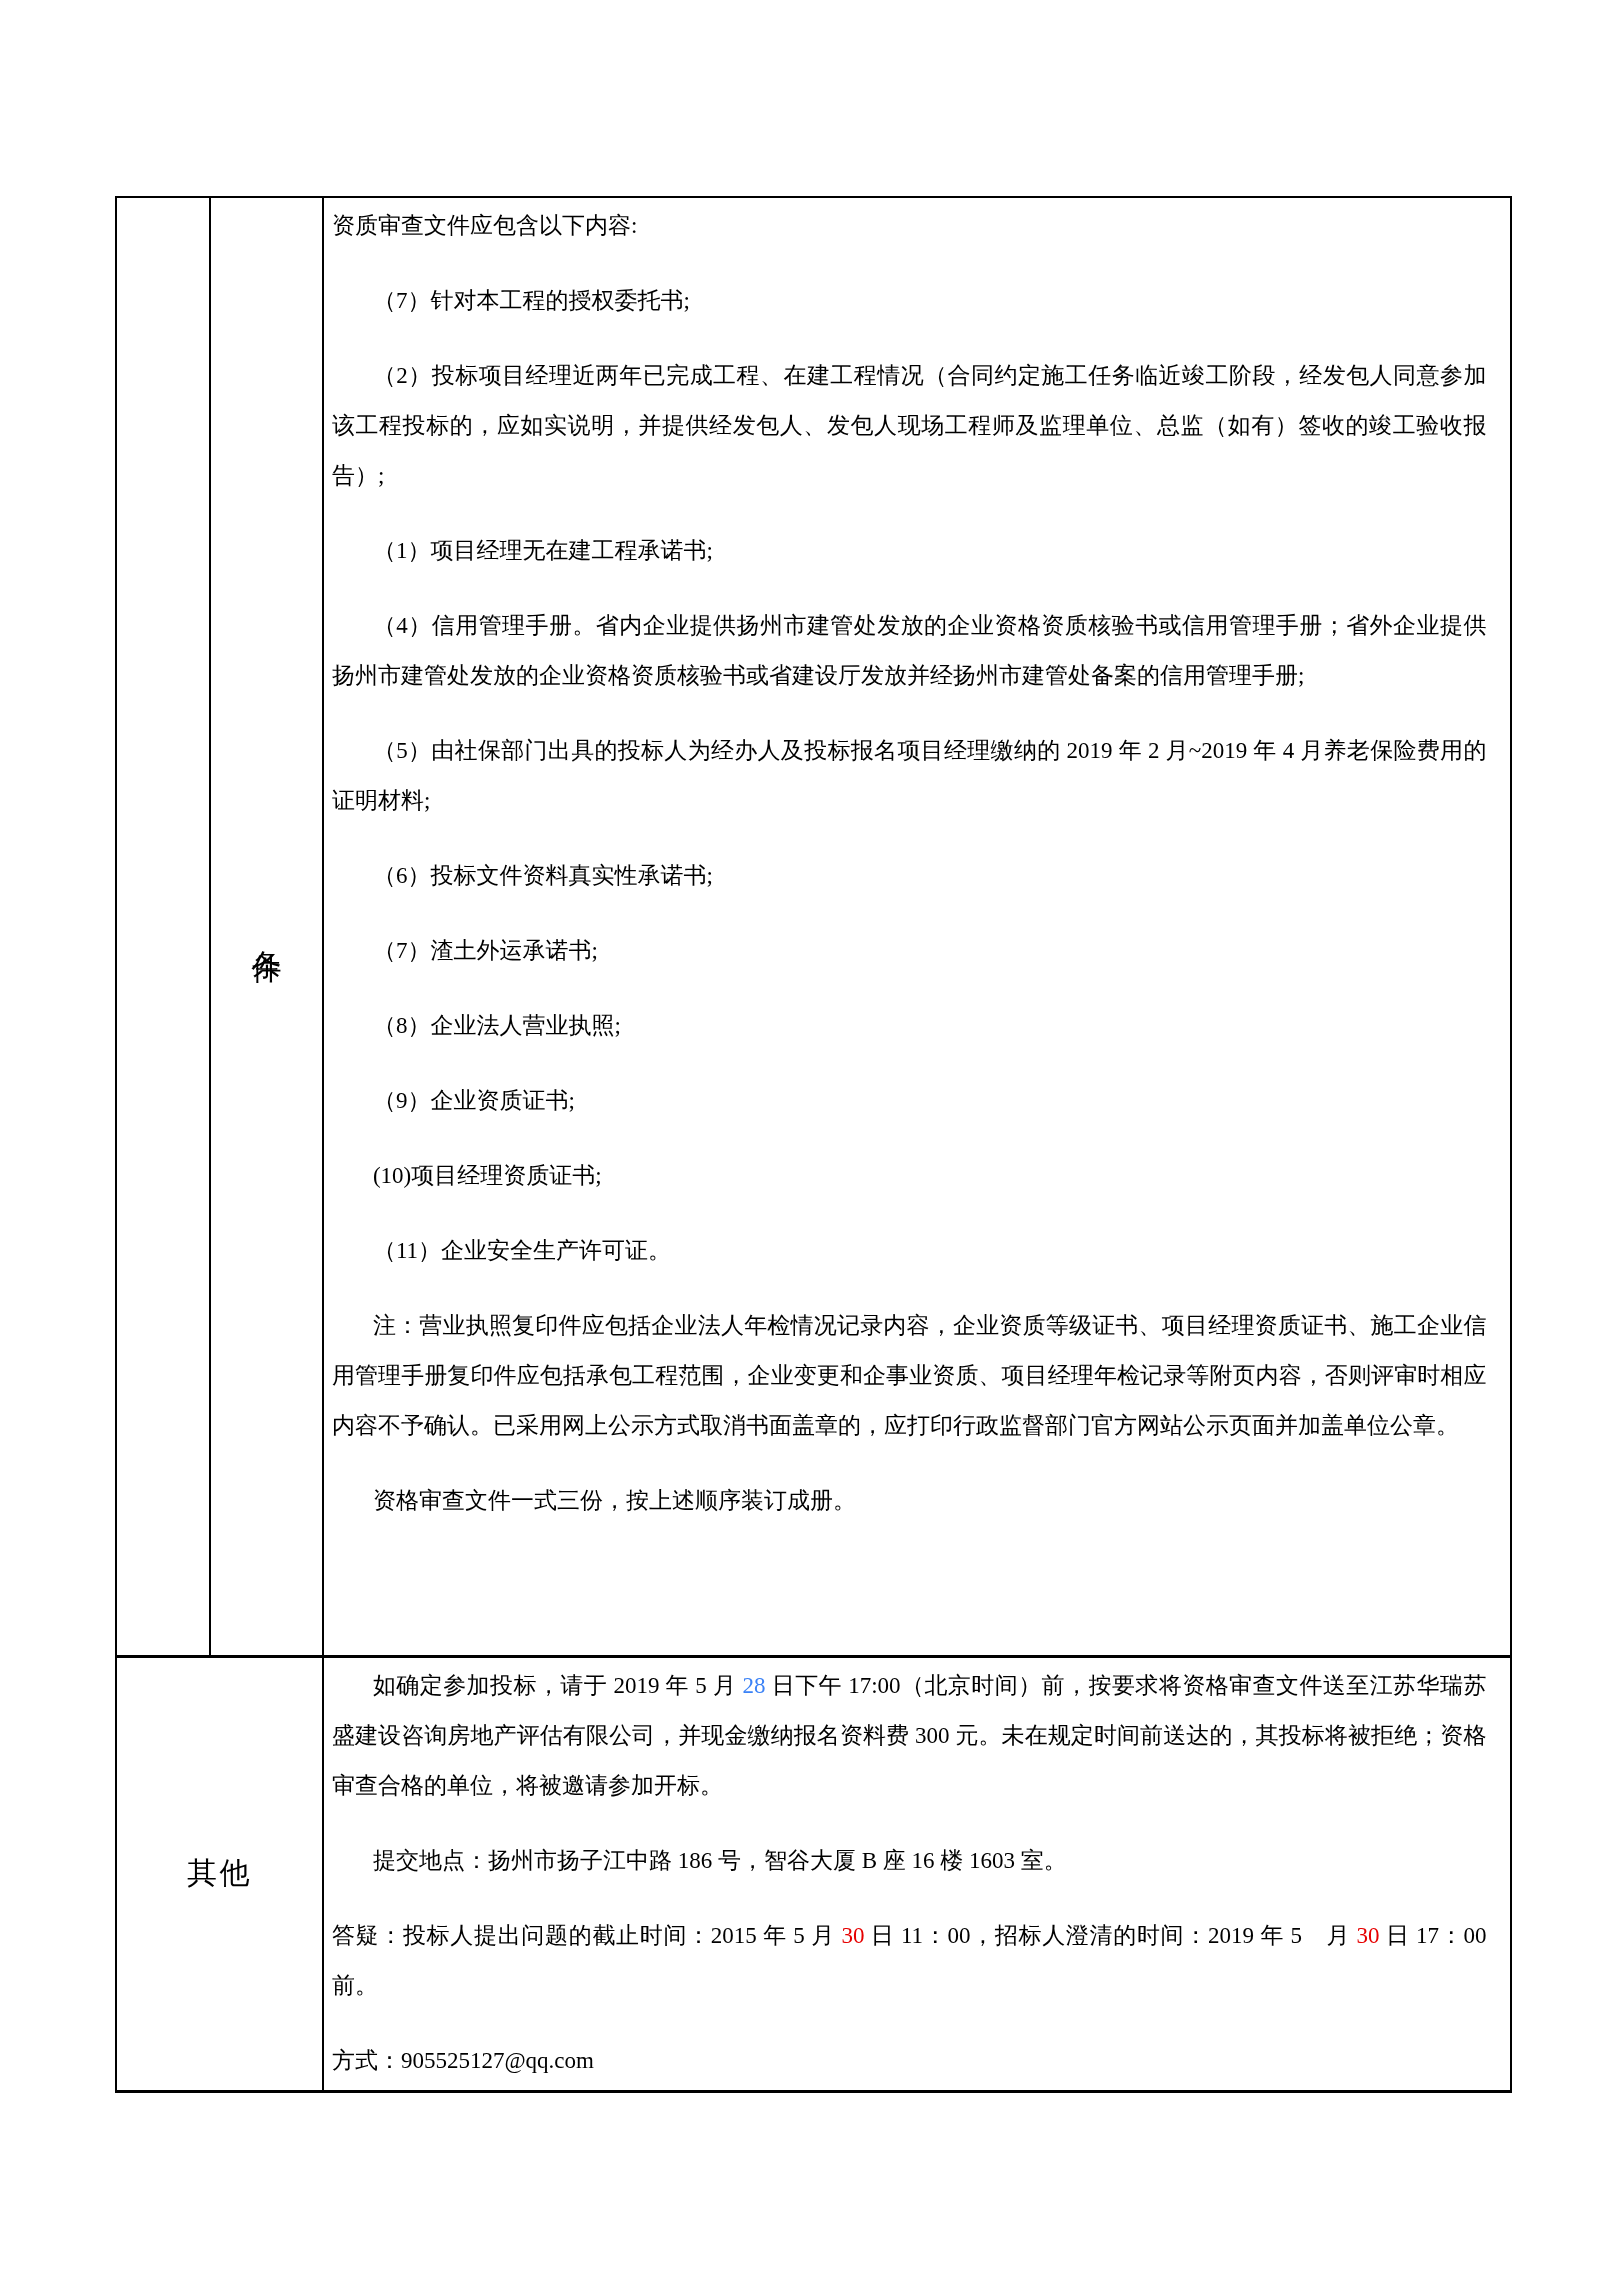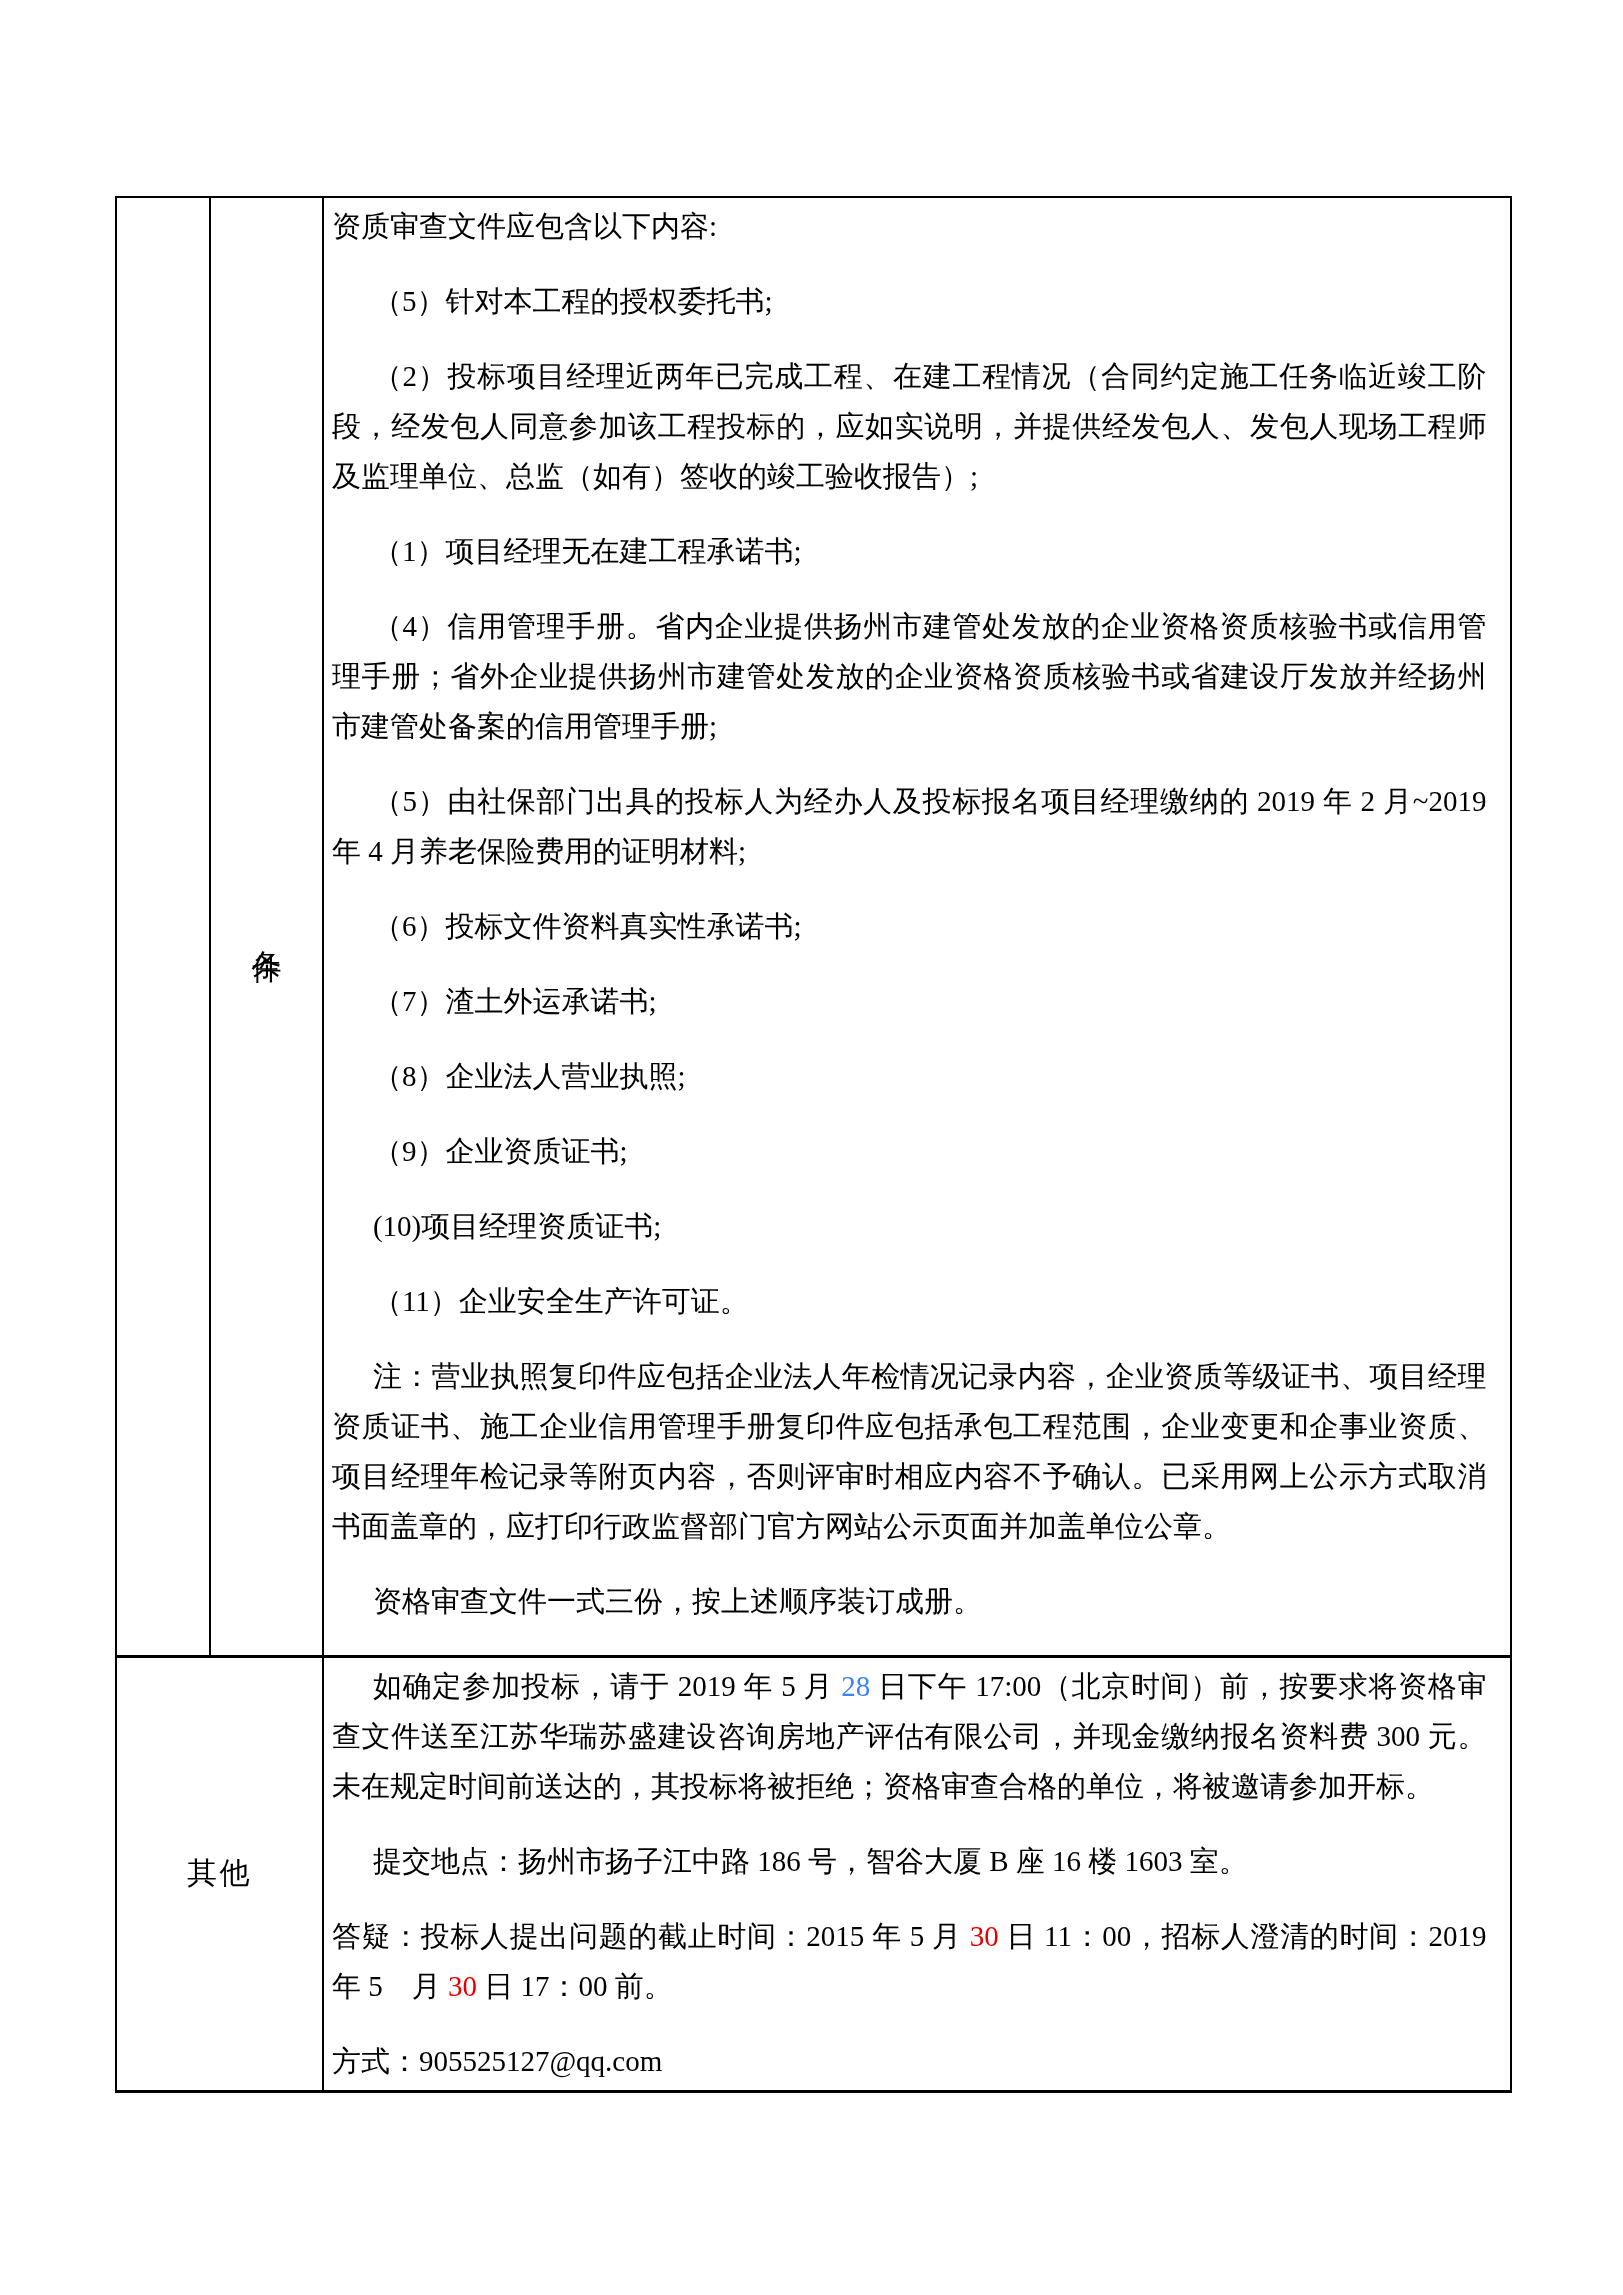--- a/index.html
+++ b/index.html
@@ -45,21 +45,21 @@
     display: inline-block;
   }
   .hlabel { letter-spacing: 2.6px; }
 
   td.cell-content {
     vertical-align: top;
     padding: 3.3px 23.6px 2.6px 7.9px;
   }
   .para {
     margin: 0;
-    font-size: 29px;
+    font-size: 23px;
     line-height: 50px;
     text-align: justify;
     word-break: break-all;
   }
   .para + .para { margin-top: 25px; }
   .para.indent { text-indent: 41px; }
   .para.bold { font-weight: normal; }
 </style>
 </head>
 <body>
@@ -72,21 +72,21 @@
       <col style="width:1188px">
     </colgroup>
     <tbody>
         <tr class="row-conditions">
       <td class="cell-empty"></td>
       <td class="cell-label">
         <span class="vlabel">条件</span>
       </td>
       <td class="cell-content" id="conditions-content">
             <p class="para"><span>资质审查文件应包含以下内容:</span></p>
-            <p class="para indent"><span>（5）针对本工程的授权委托书;</span></p>
+            <p class="para indent"><span>（7）针对本工程的授权委托书;</span></p>
             <p class="para indent"><span>（2）投标项目经理近两年已完成工程、在建工程情况（合同约定施工任务临近竣工阶段，经发包人同意参加该工程投标的，应如实说明，并提供经发包人、发包人现场工程师及监理单位、总监（如有）签收的竣工验收报告）;</span></p>
             <p class="para indent"><span>（1）项目经理无在建工程承诺书;</span></p>
             <p class="para indent"><span>（4）信用管理手册。省内企业提供扬州市建管处发放的企业资格资质核验书或信用管理手册；省外企业提供扬州市建管处发放的企业资格资质核验书或省建设厅发放并经扬州市建管处备案的信用管理手册;</span></p>
             <p class="para indent"><span>（5）由社保部门出具的投标人为经办人及投标报名项目经理缴纳的 2019 年 2 月~2019 年 4 月养老保险费用的证明材料;</span></p>
             <p class="para indent"><span>（6）投标文件资料真实性承诺书;</span></p>
             <p class="para indent"><span>（7）渣土外运承诺书;</span></p>
             <p class="para indent"><span>（8）企业法人营业执照;</span></p>
             <p class="para indent"><span>（9）企业资质证书;</span></p>
             <p class="para indent"><span>(10)项目经理资质证书;</span></p>
             <p class="para indent"><span>（11）企业安全生产许可证。</span></p>

